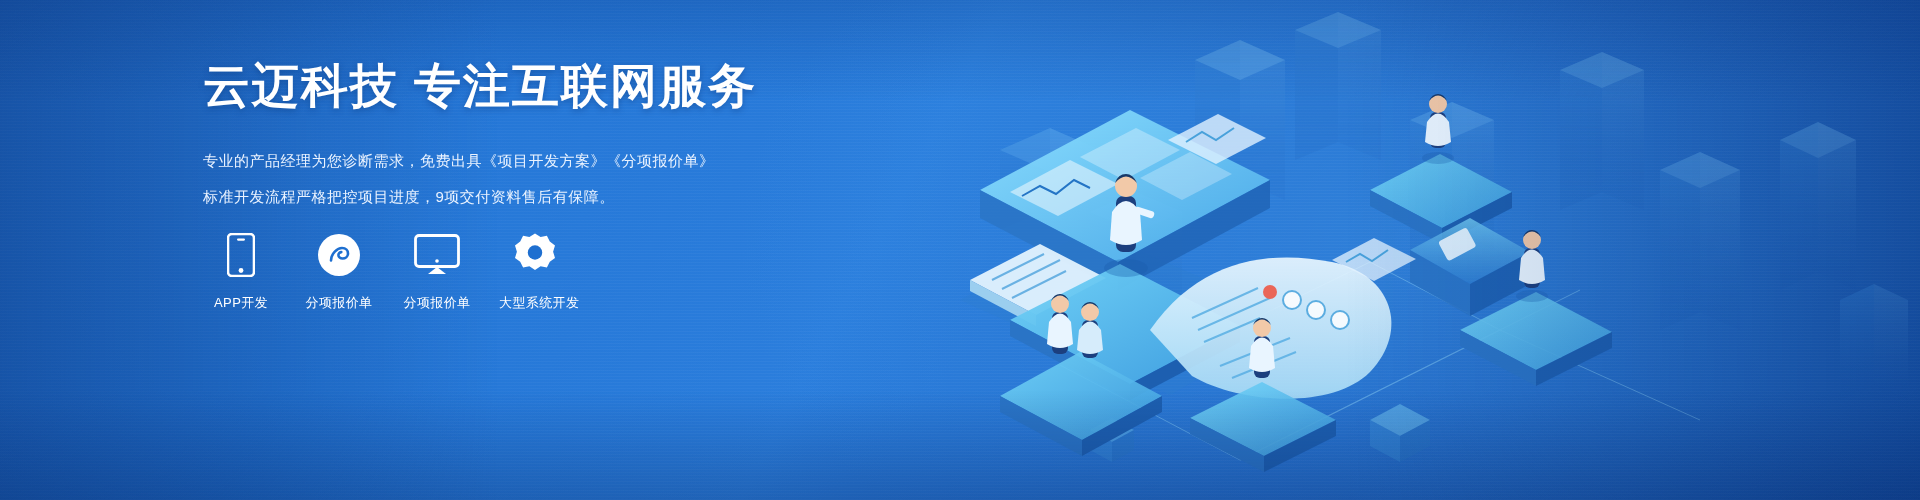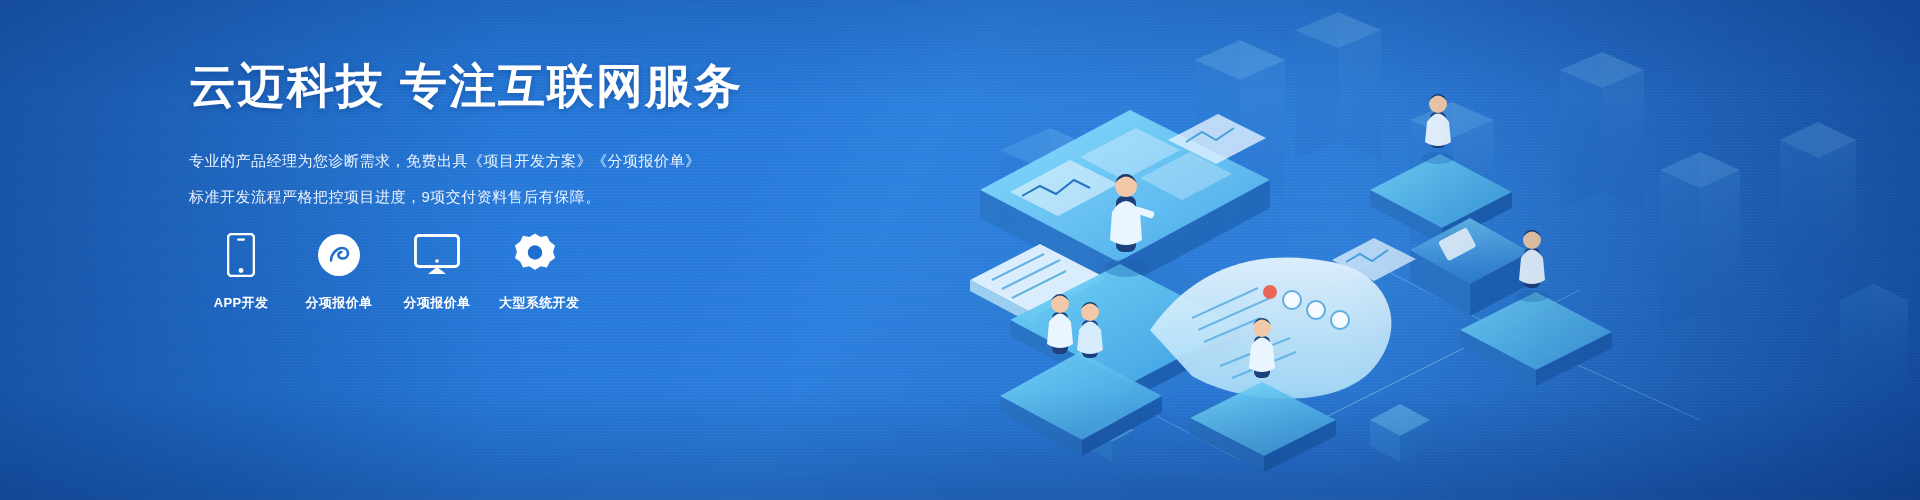--- a/index.html
+++ b/index.html
@@ -42,21 +42,21 @@
     background:
       linear-gradient(90deg, rgba(8,44,110,0.40) 0%, rgba(8,44,110,0) 26%),
       linear-gradient(270deg, rgba(8,44,110,0.30) 0%, rgba(8,44,110,0) 30%),
       linear-gradient(180deg, rgba(10,50,120,0.22) 0%, rgba(0,0,0,0) 20%, rgba(0,0,0,0) 78%, rgba(8,40,100,0.30) 100%);
     pointer-events: none;
   }
 
   
   .content {
     position: absolute;
-    left: 189px;
+    left: 203px;
     top: 62px;
     width: 900px;
   }
   .headline {
     font-size: 47px;
     line-height: 1;
     font-weight: bold;
     color: #ffffff;
     letter-spacing: 2px;
     white-space: nowrap;
@@ -90,21 +90,21 @@
   .svc-icon {
     height: 46px;
     display: flex;
     align-items: center;
     justify-content: center;
   }
   .svc-icon svg { display: block; }
   .svc-label {
     margin-top: 16px;
     font-size: 13px;
-    font-weight: bold;
+    font-weight: normal;
     color: #ffffff;
     white-space: nowrap;
     letter-spacing: 0.4px;
   }
 
   
   .illustration {
     position: absolute;
     right: 0;
     top: 0;

